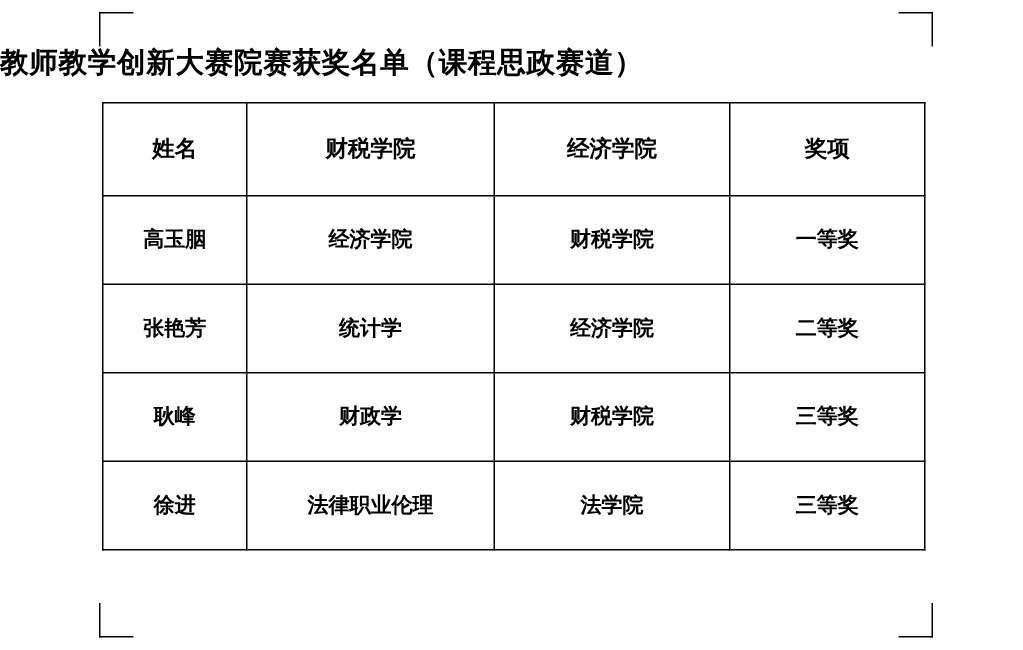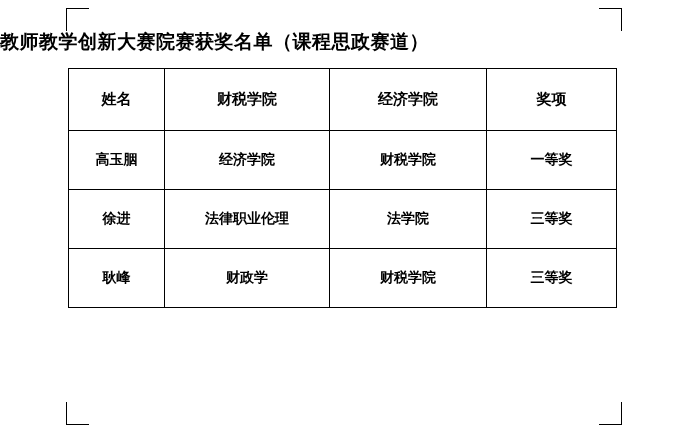--- a/index.html
+++ b/index.html
@@ -103,27 +103,33 @@
       </tr>
     </thead>
     <tbody>
       <tr>
         <td>高玉胭</td>
         <td>经济学院</td>
         <td>财税学院</td>
         <td>一等奖</td>
       </tr>
       <tr>
-        <td>徐进</td>
-        <td>法律职业伦理</td>
-        <td>法学院</td>
-        <td>三等奖</td>
+        <td>张艳芳</td>
+        <td>统计学</td>
+        <td>经济学院</td>
+        <td>二等奖</td>
       </tr>
       <tr>
         <td>耿峰</td>
         <td>财政学</td>
         <td>财税学院</td>
+        <td>三等奖</td>
+      </tr>
+      <tr>
+        <td>徐进</td>
+        <td>法律职业伦理</td>
+        <td>法学院</td>
         <td>三等奖</td>
       </tr>
     </tbody>
   </table>
 
 </div>
 
 </body></html>

